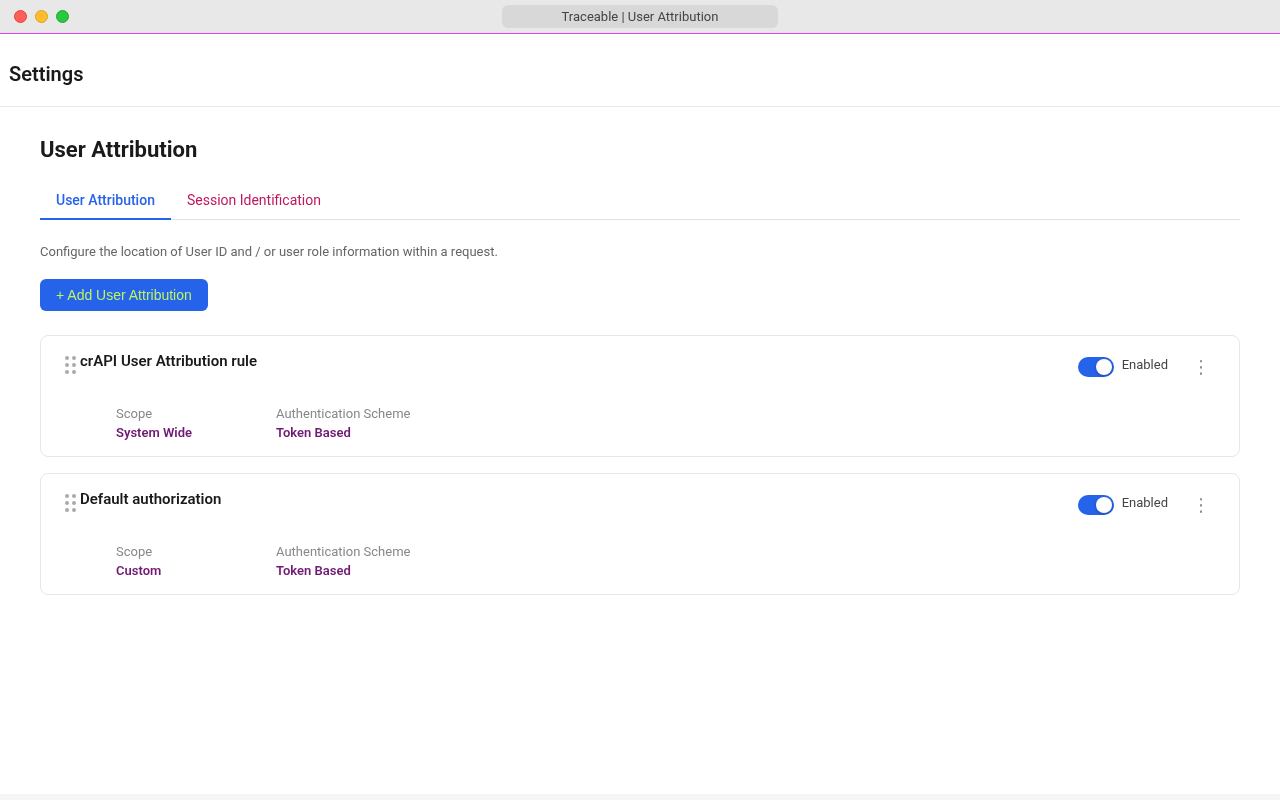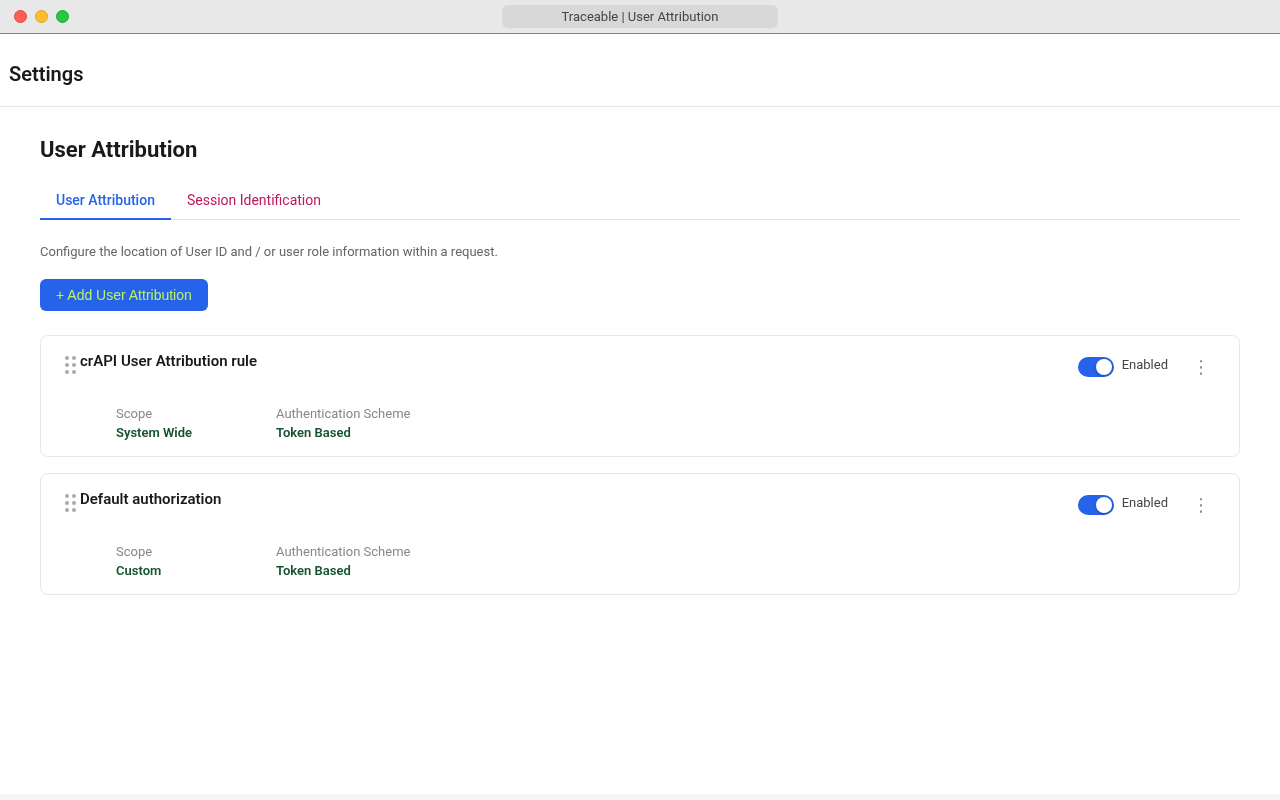--- a/index.html
+++ b/index.html
@@ -226,21 +226,21 @@
     }
 
     .field-label {
       font-size: 13px;
       color: #888;
       font-weight: 400;
     }
 
     .field-value {
       font-size: 13px;
-      color: #14532d;
+      color: #701a75;
       font-weight: 600;
     }
 
     .card-row {
       display: flex;
       align-items: flex-start;
       width: 100%;
     }
 
     .card-left {

